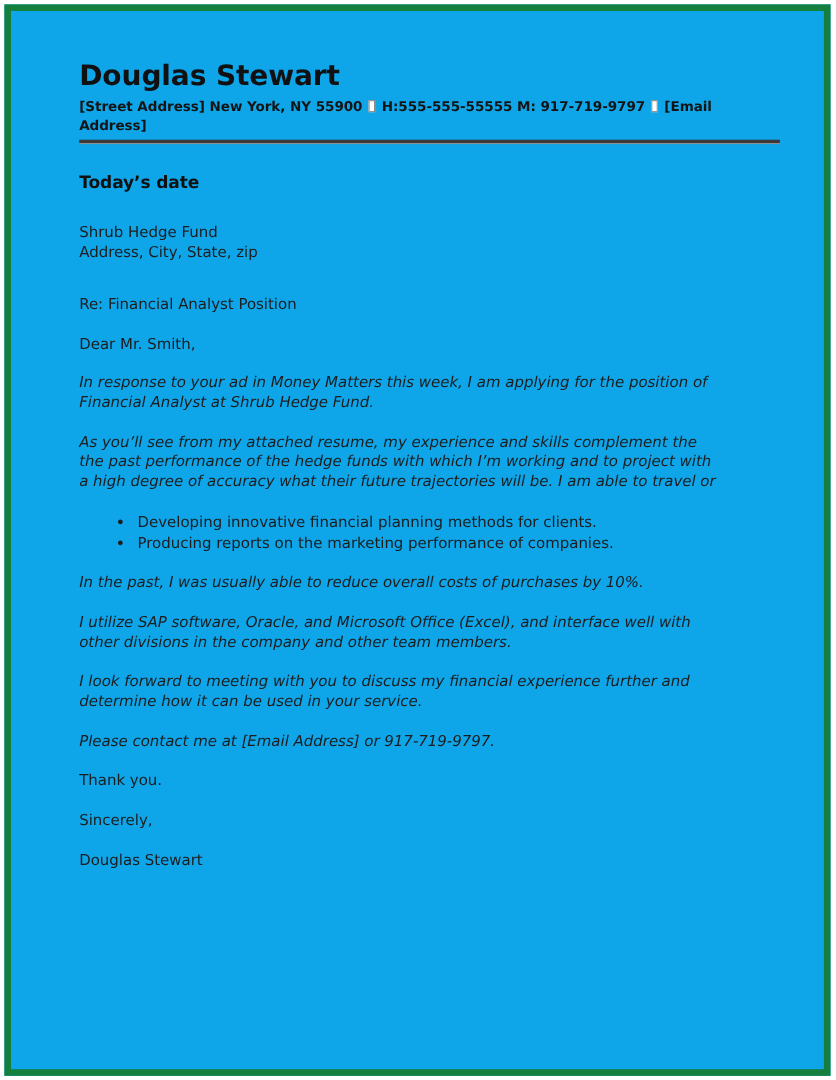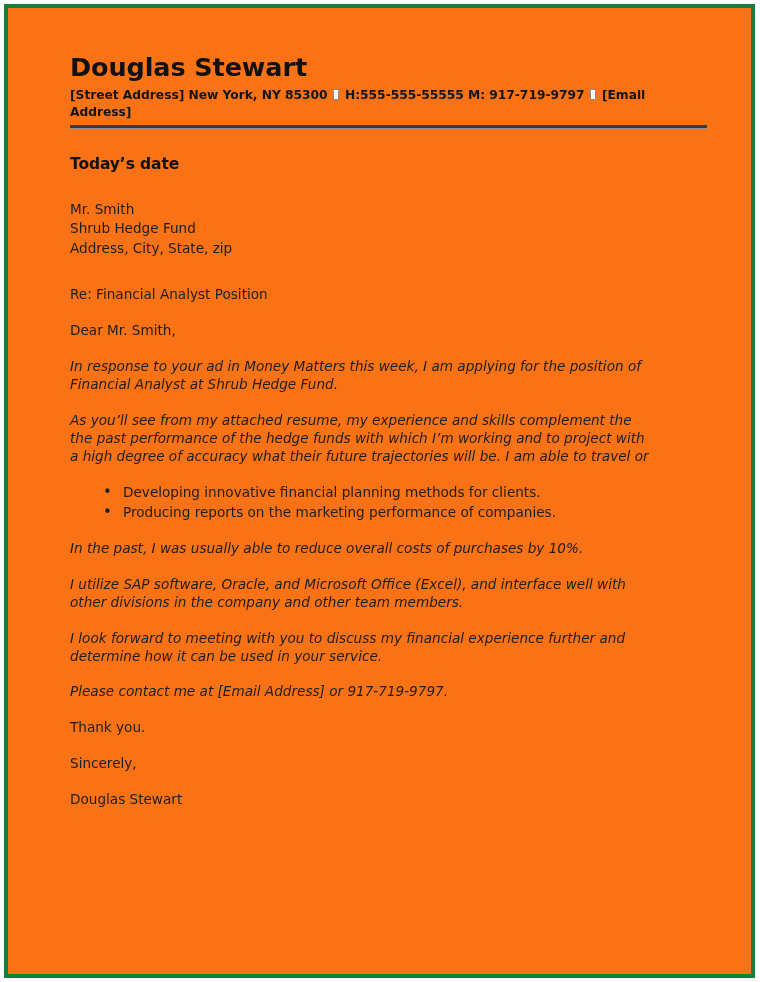--- a/index.html
+++ b/index.html
@@ -21,22 +21,22 @@
     box-sizing: border-box;
     width: 760px;
     height: 982px;
     padding: 4px 5px 4px 4px;
     background: #ffffff;
   }
   #page-sheet {
     box-sizing: border-box;
     width: 100%;
     height: 100%;
-    border: 4px solid #15803d;
-    background: #f97316;
+    border: 6px solid #15803d;
+    background: #0ea5e9;
     position: relative;
     overflow: hidden;
   }
 
   #letter-body {
     box-sizing: border-box;
     position: absolute;
     left: 62px;
     top: 0;
     width: 640px;
@@ -142,35 +142,34 @@
 </head>
 <body>
 
 <div id="page-frame">
   <div id="page-sheet">
     <div id="letter-body">
 
       <div id="letterhead">
         <div class="sender-name">Douglas Stewart</div>
         <div class="sender-contact">
-          <span>[Street Address] New York, NY 85300</span>
+          <span>[Street Address] New York, NY 55900</span>
           <span class="sep-glyph"></span>
           <span>H:555-555-55555  M: 917-719-9797</span>
           <span class="sep-glyph"></span>
           <span>[Email Address]</span>
         </div>
         <div id="header-rule"></div>
       </div>
 
       <div id="date-line">Today’s date</div>
 
       <div id="content">
 
         <div class="addr-block">
-          <span class="addr-line">Mr. Smith</span>
           <span class="addr-line">Shrub Hedge Fund</span>
           <span class="addr-line">Address, City, State, zip</span>
         </div>
 
         <p class="para">Re: Financial Analyst Position</p>
 
         <p class="para">Dear Mr. Smith,</p>
 
         <p class="para">
           <span class="para-line">In response to your ad in Money Matters this week, I am applying for the position of</span>

